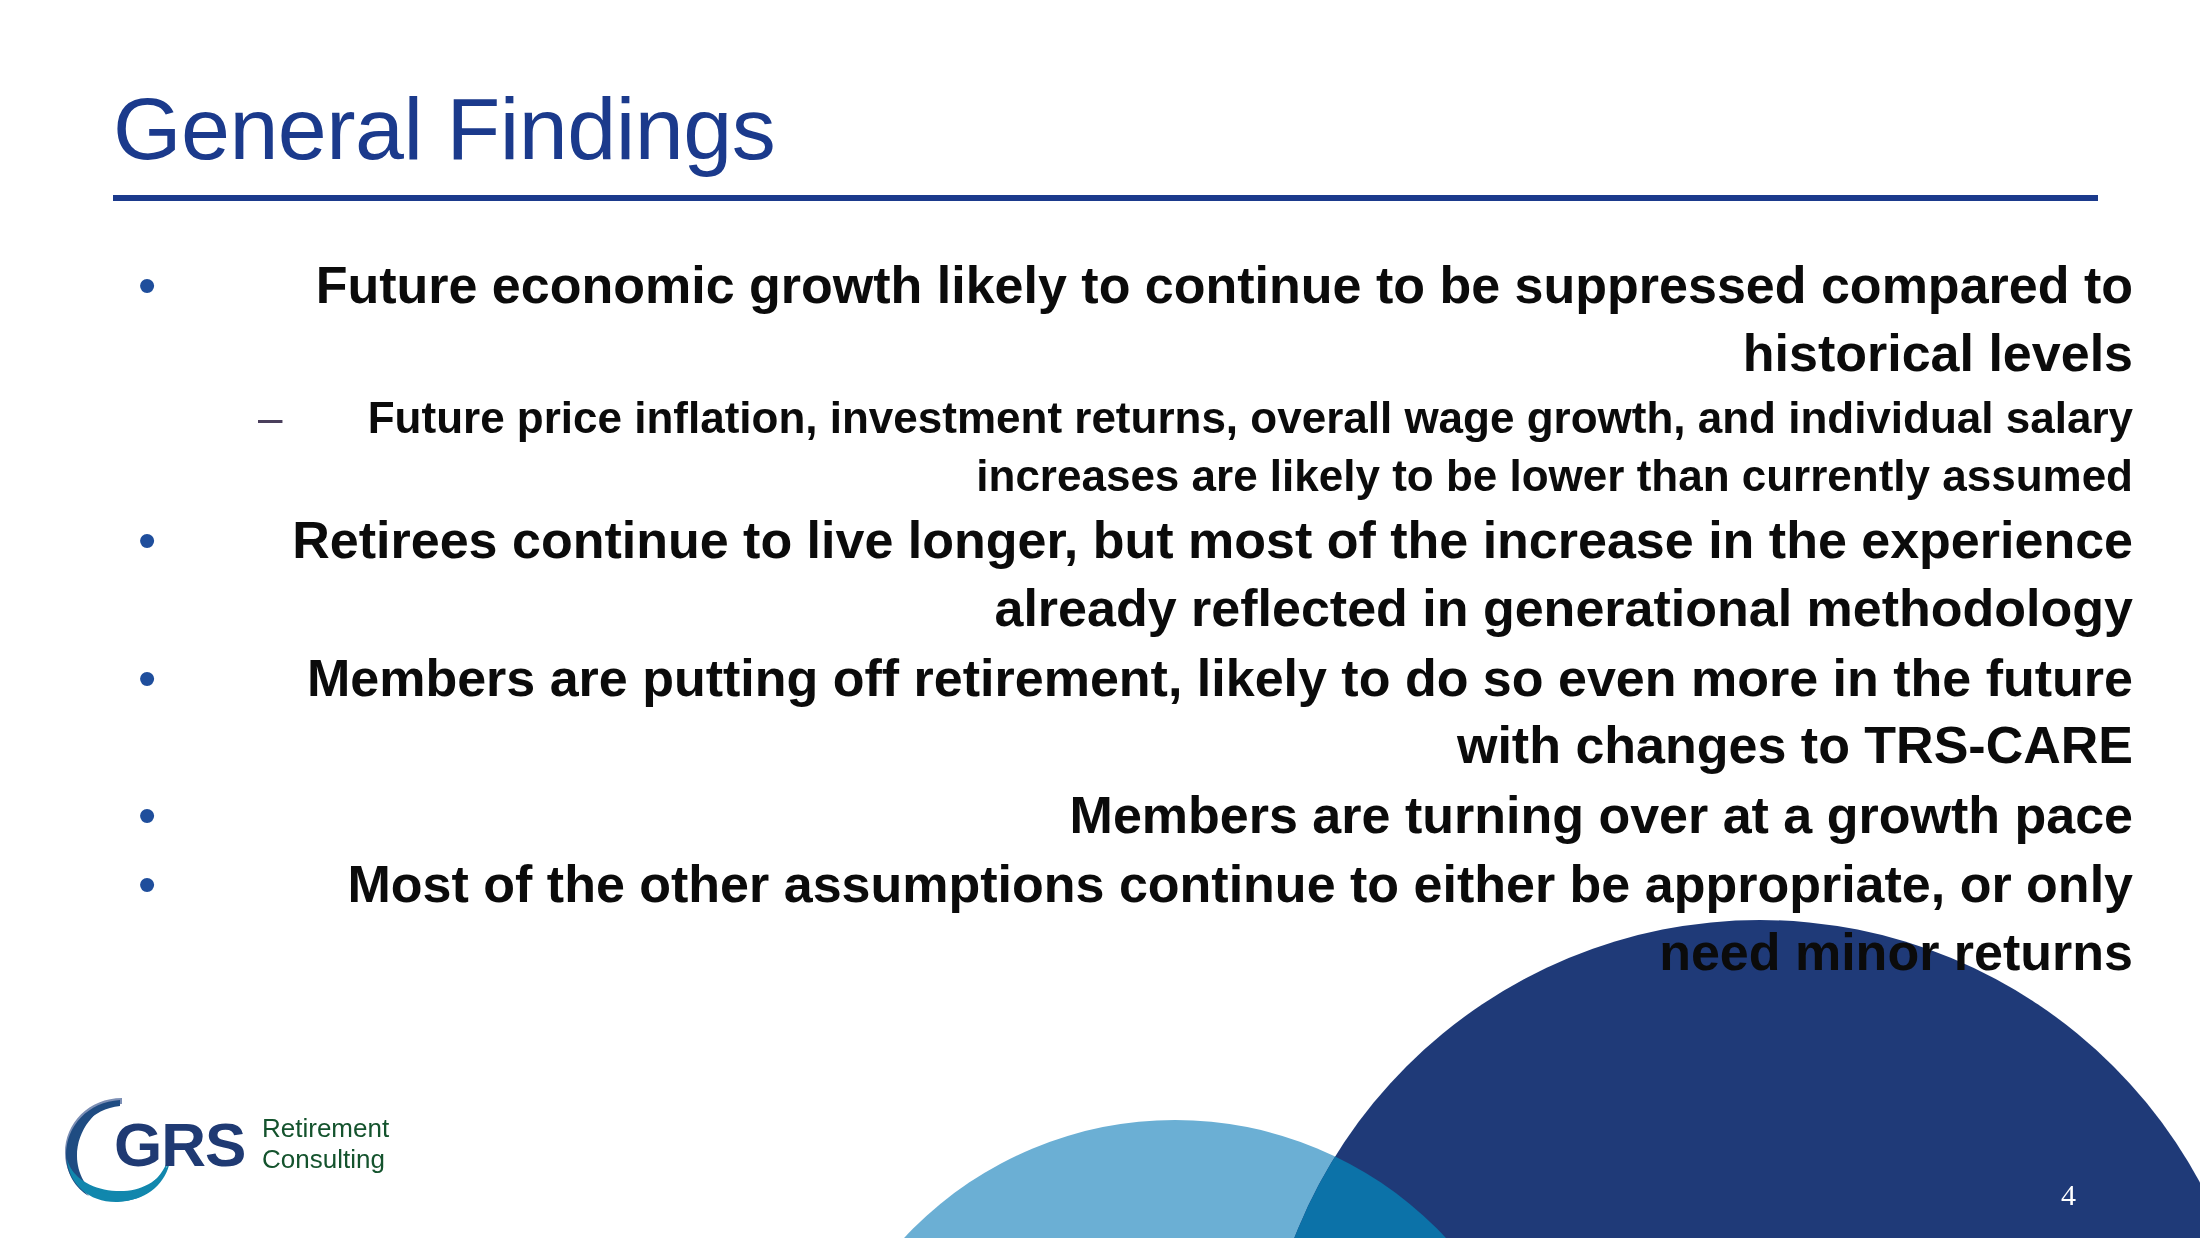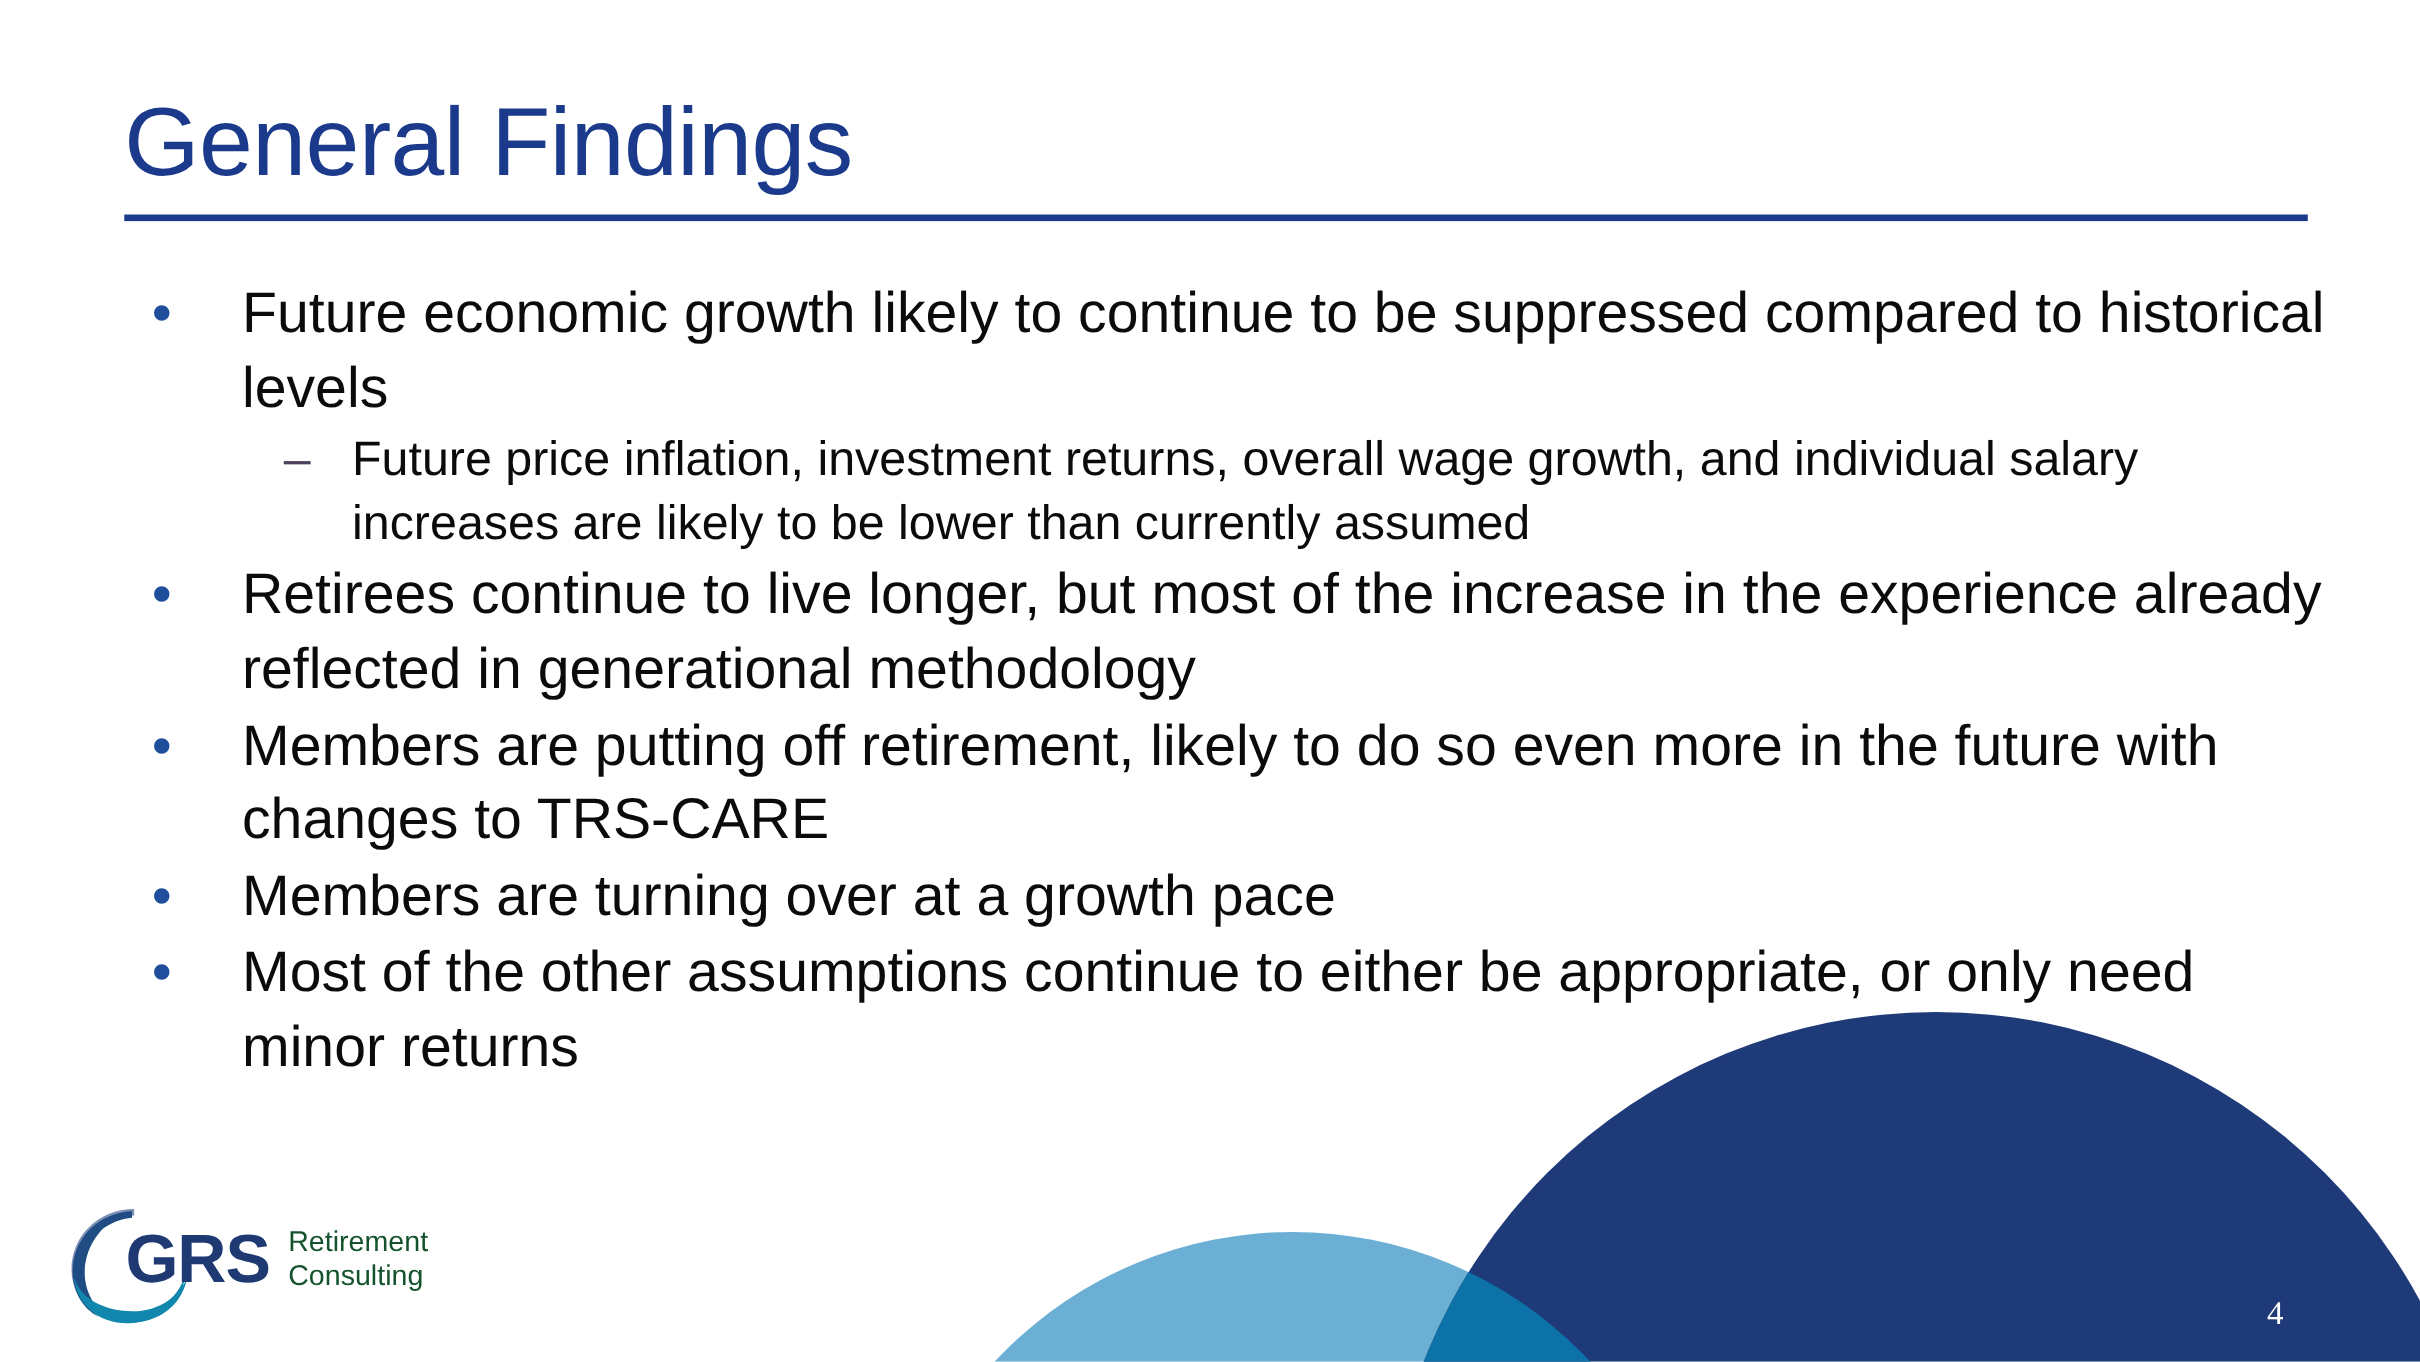--- a/index.html
+++ b/index.html
@@ -70,21 +70,22 @@
     color: #4A3F5C;
     font-size: 44px;
     width: 62px;
     line-height: 1.32;
   }
   .bullet-text {
     flex: 1 1 auto;
     color: #0B0B0B;
     font-size: 52px;
     line-height: 1.30;
-    font-weight: 400;
+    font-weight: 700;
+    text-align: right;
   }
   .bullet-row.level2 .bullet-text {
     font-size: 44px;
     line-height: 1.32;
   }
 
   
   #decor {
     position: absolute;
     left: 0;
@@ -106,21 +107,21 @@
   }
 
   
   #logo {
     position: absolute;
     left: 62px;
     top: 1095px;
     width: 290px;
     height: 110px;
     display: flex;
-    align-items: center;
+    align-items: flex-start;
   }
   #logo-mark {
     flex: 0 0 auto;
     width: 120px;
     height: 108px;
   }
   #logo-word {
     position: absolute;
     left: 52px;
     top: 14px;

